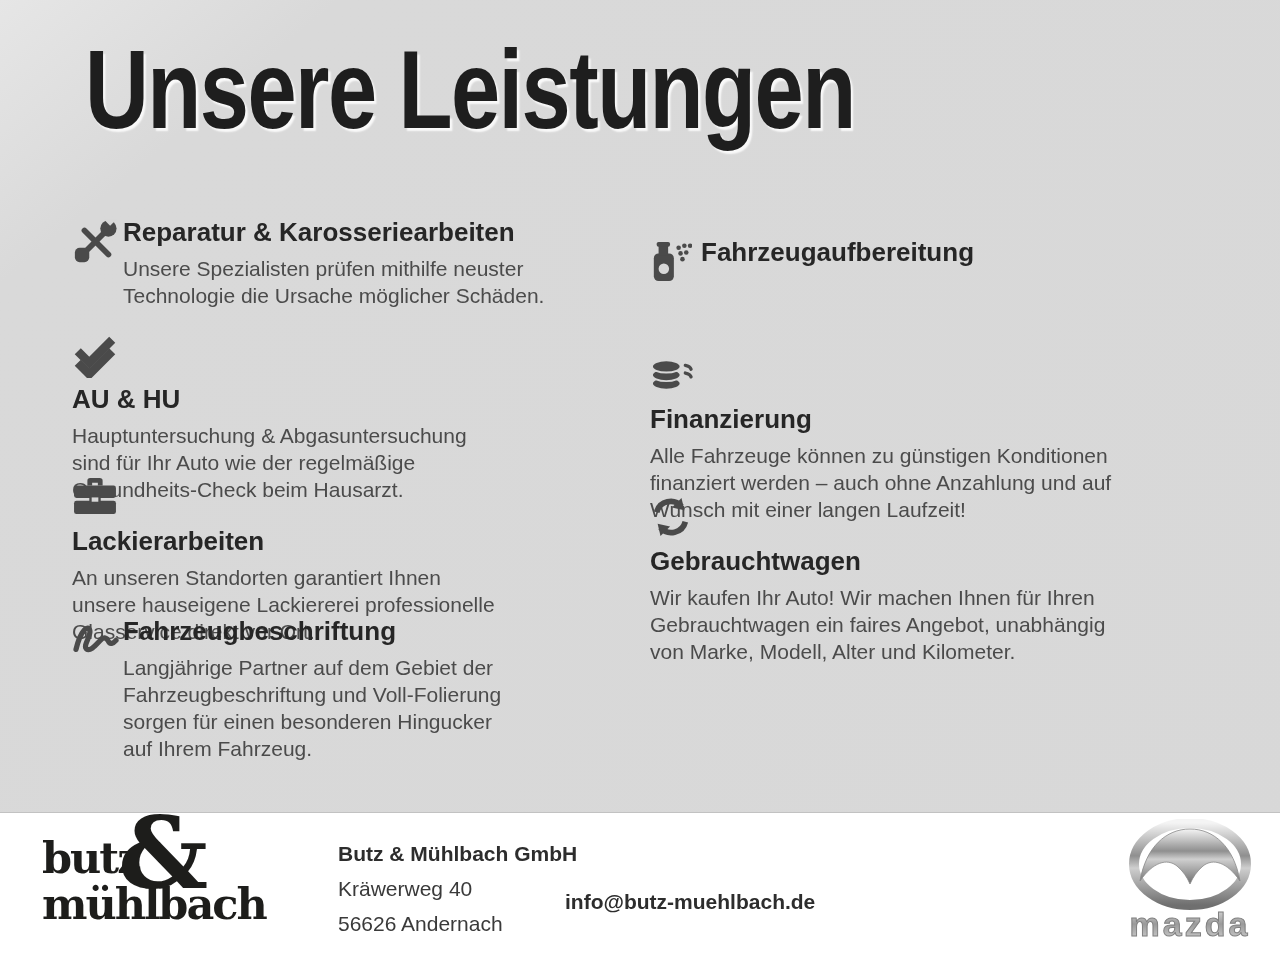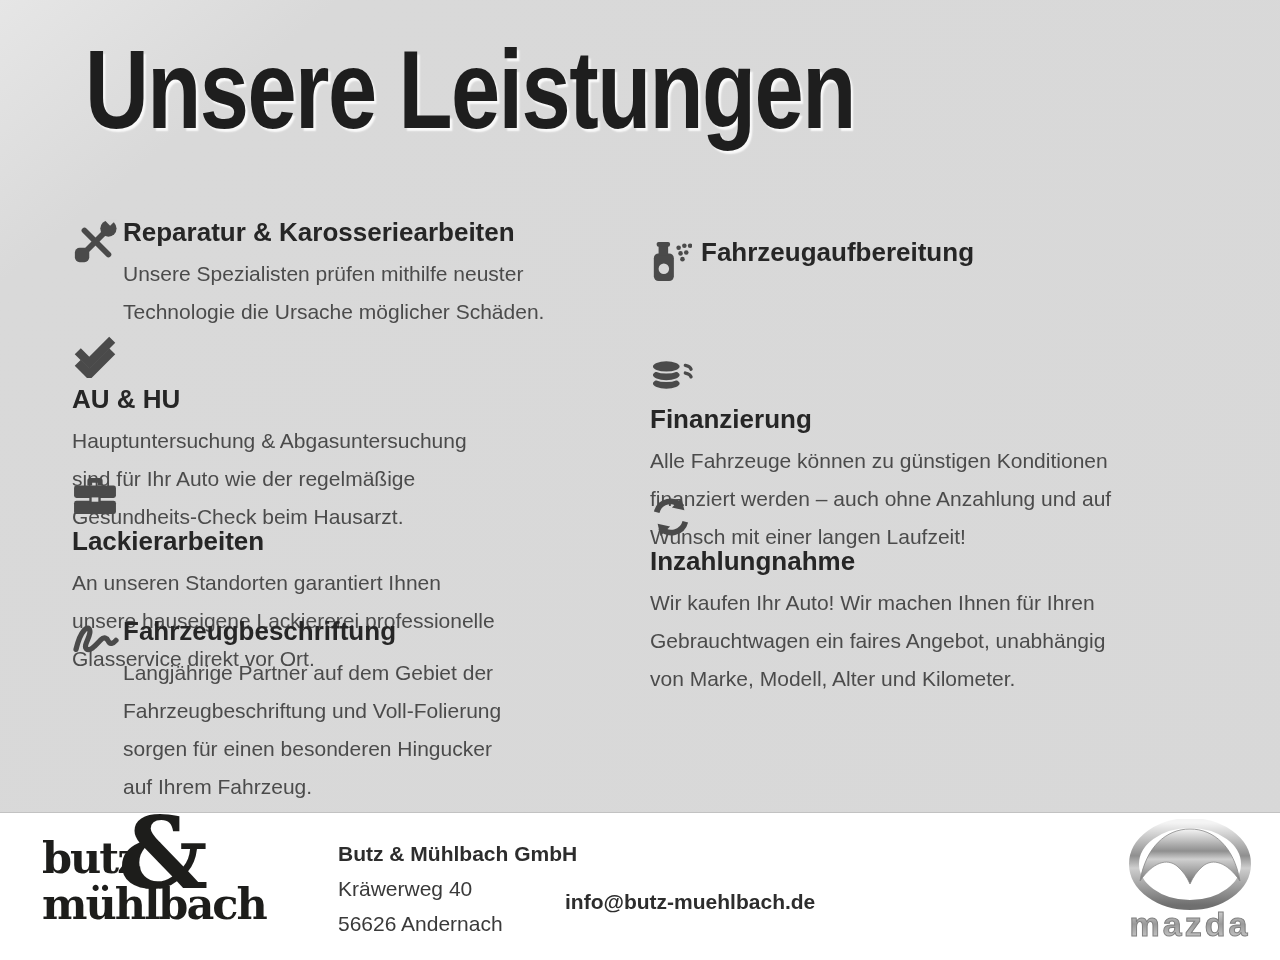--- a/index.html
+++ b/index.html
@@ -23,21 +23,21 @@
   }
   .service{position:absolute;display:flex;gap:5px;justify-content:flex-end;}
   .service .icon-box{flex:0 0 46px;width:46px;padding-top:1px;}
   .service h2{
     margin:0 0 7px 0;
     font-size:26px;font-weight:700;line-height:1.15;
     color:#262626;white-space:nowrap;
   }
   .service p{
     margin:0;
-    font-size:21px;line-height:38px;
+    font-size:21px;line-height:27px;
     color:#4b4b4b;
     white-space:pre-line;
   }
   .col-l{left:72px;}
   .col-l .service-text{width:472px;}
   .col-r{left:650px;margin-top:20px;}
   .col-r .service-text{width:530px;}
   .row-1{top:218px;}
   .row-2{top:333px;flex-direction:column;}
   .row-3{top:475px;flex-direction:column;}
@@ -189,21 +189,21 @@
           <path d="M7 17 A 15 15 0 0 1 33 11"></path>
           <path d="M37 27 A 15 15 0 0 1 11 33"></path>
         </g>
         <g fill="#4a4a4a">
           <path d="M33 2 l3 13 -13 -3 z"></path>
           <path d="M11 42 l-3 -13 13 3 z"></path>
         </g>
       </svg>
     </div>
     <div class="service-text">
-      <h2>Inzahlungnahme</h2>
+      <h2>Gebrauchtwagen</h2>
       <p>Wir kaufen Ihr Auto! Wir machen Ihnen für Ihren
 Gebrauchtwagen ein faires Angebot, unabhängig
 von Marke, Modell, Alter und Kilometer.</p>
     </div>
   </div>
 
 
   <div class="footer">
 
     <div class="bm-logo">

